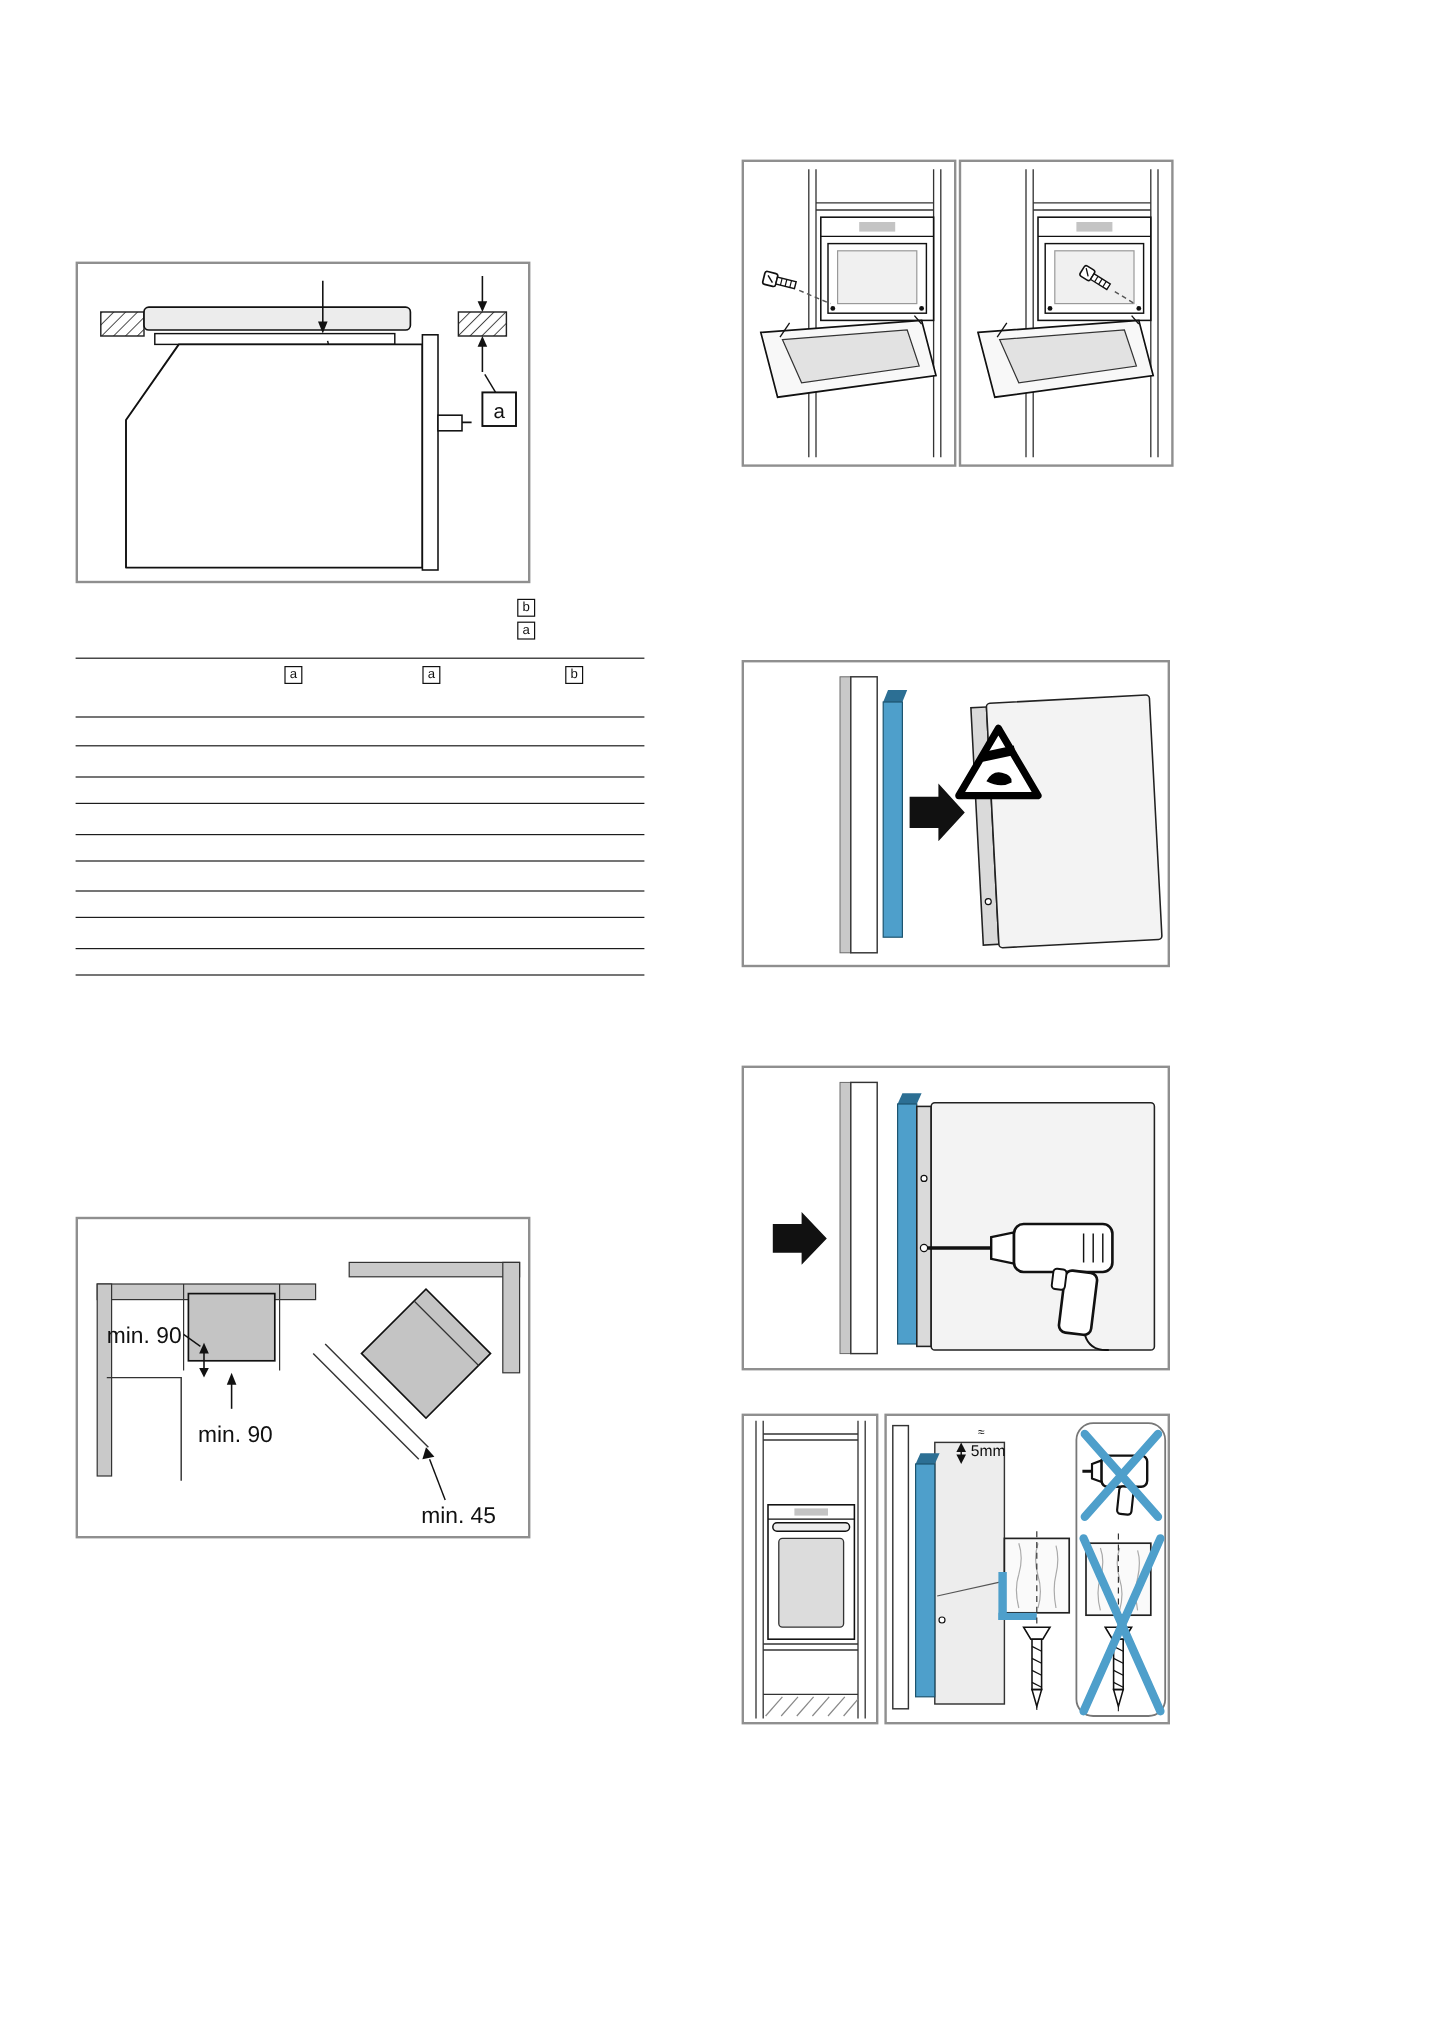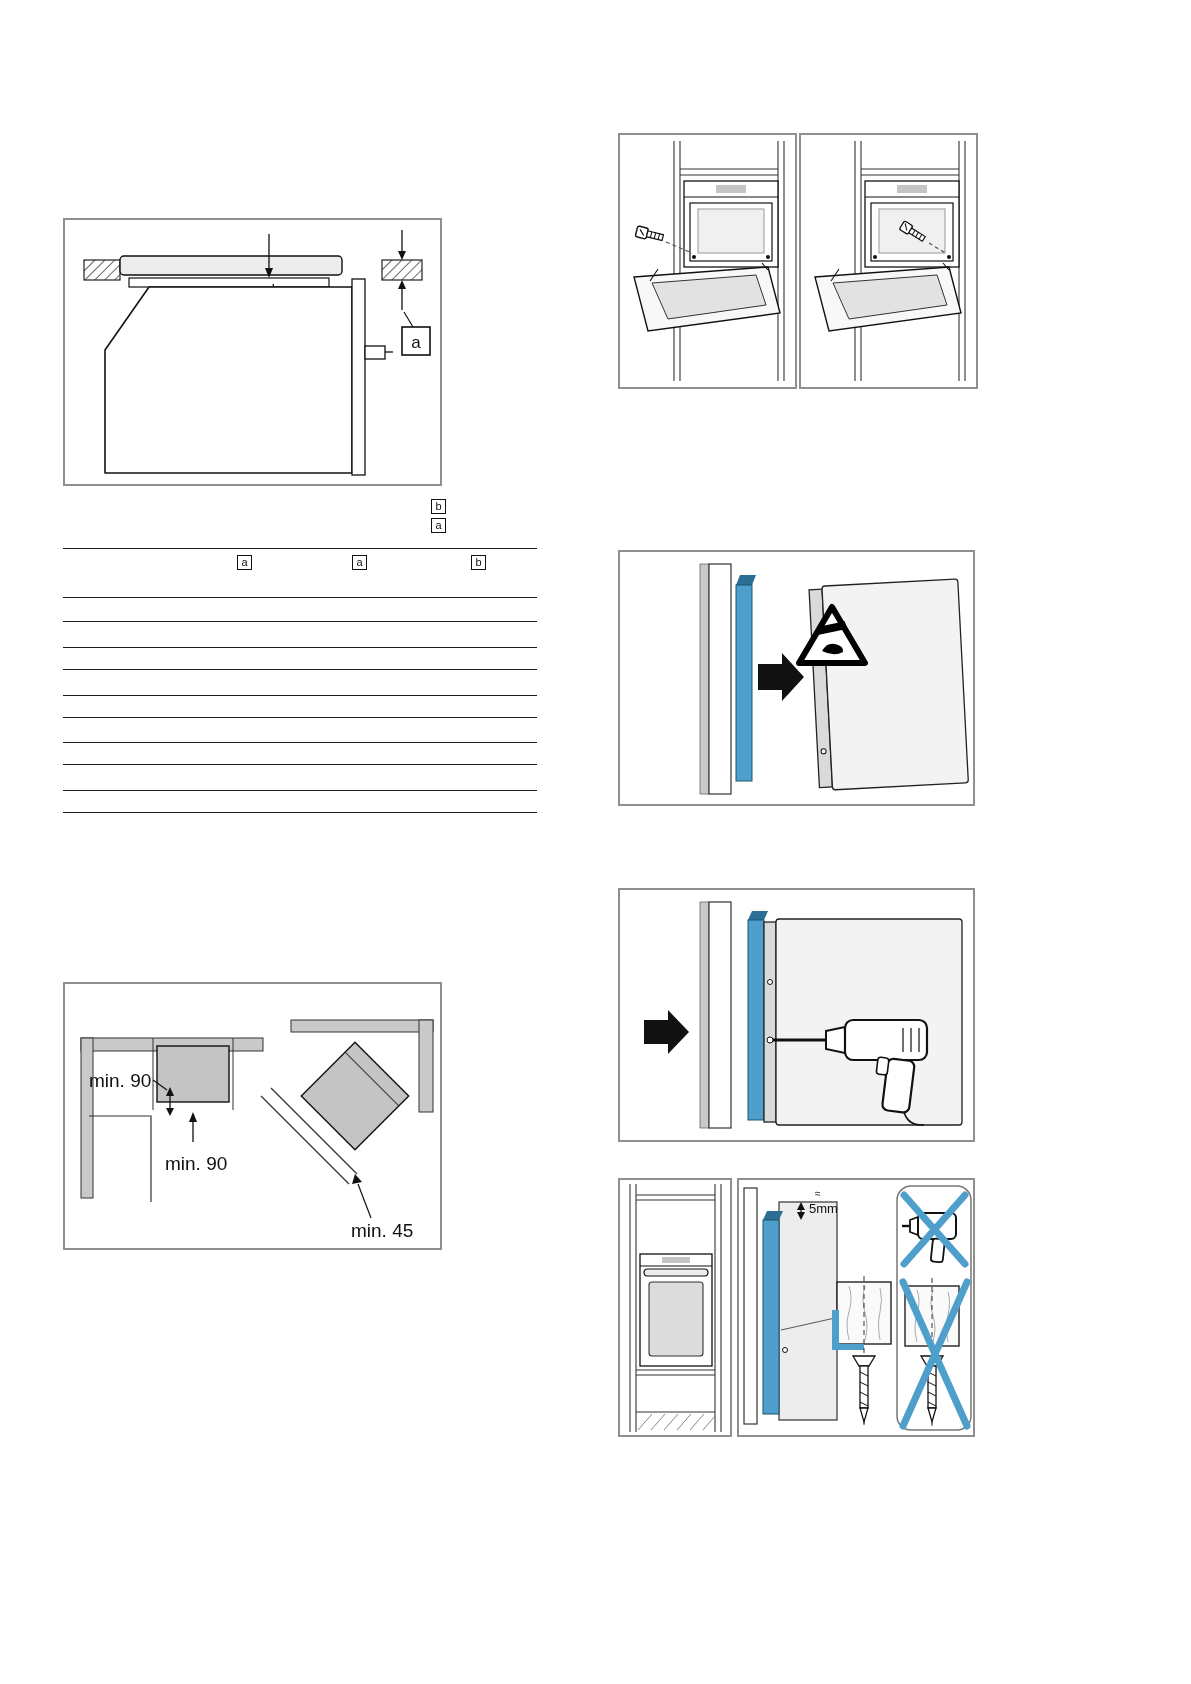--- a/index.html
+++ b/index.html
@@ -79,21 +79,21 @@
   <div class="table-rule" style="top:99px;"></div>
   <div class="table-rule" style="top:121px;"></div>
   <div class="table-rule" style="top:147px;"></div>
   <div class="table-rule" style="top:169px;"></div>
   <div class="table-rule" style="top:194px;"></div>
   <div class="table-rule" style="top:216px;"></div>
   <div class="table-rule" style="top:242px;"></div>
   <div class="table-rule" style="top:264px;"></div>
 </div>
 
-<div class="panel" style="left:63px; top:982px; width:379px; height:268px;">
+<div class="panel" style="left:63px; top:1014px; width:379px; height:268px;">
   <svg width="375" height="264" viewBox="0 0 375 264">
 
     <g>
       <rect x="16" y="54" width="182" height="13" fill="#c9c9c9" stroke="#333" stroke-width="1"></rect>
       <rect x="16" y="54" width="12" height="160" fill="#c9c9c9" stroke="#333" stroke-width="1"></rect>
       <line x1="88" y1="54" x2="88" y2="126" stroke="#333" stroke-width="1"></line>
       <line x1="168" y1="54" x2="168" y2="126" stroke="#333" stroke-width="1"></line>
       <rect x="92" y="62" width="72" height="56" fill="#c4c4c4" stroke="#111" stroke-width="1.4"></rect>
       <polyline points="24,132 86,132 86,218" fill="none" stroke="#333" stroke-width="1.2"></polyline>
     </g>

